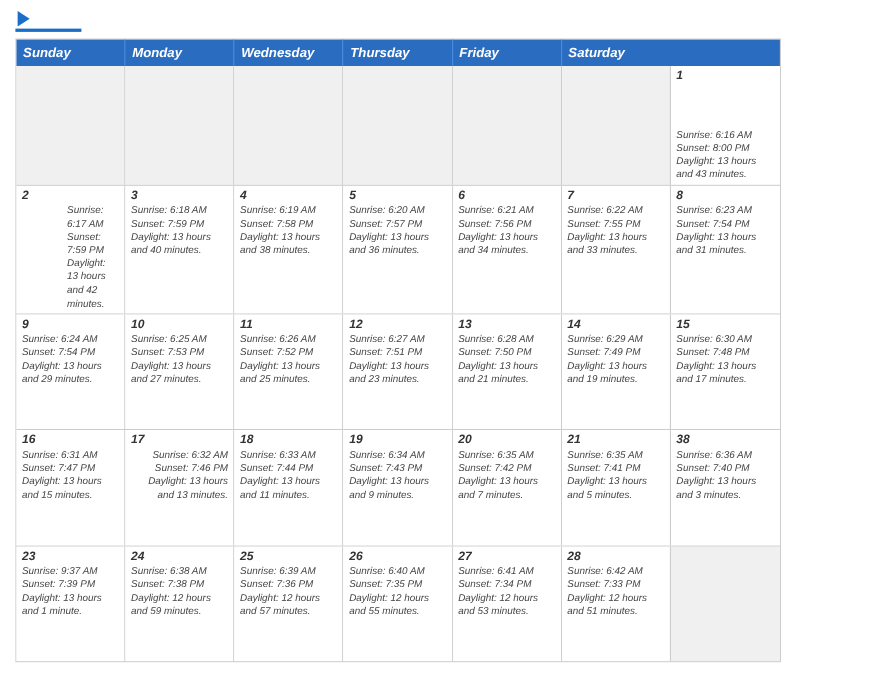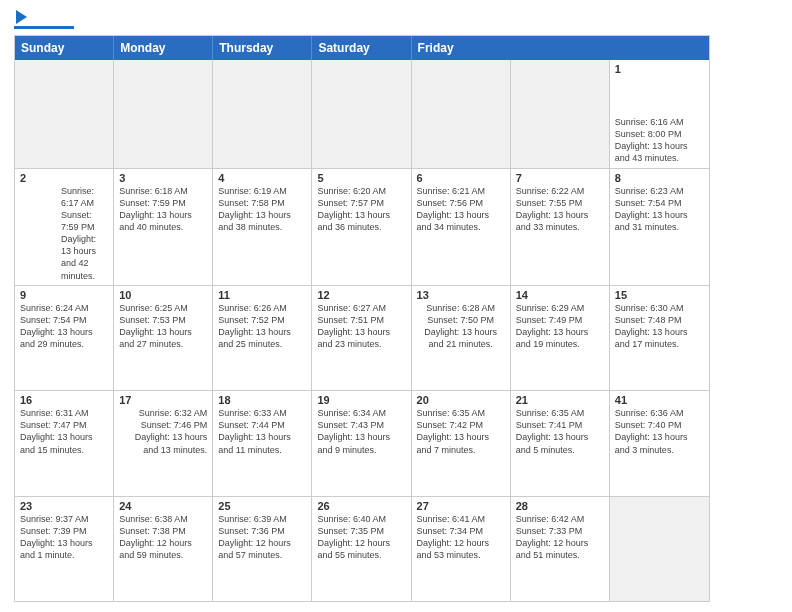--- a/index.html
+++ b/index.html
@@ -9,20 +9,21 @@
       width: 792px;
       height: 612px;
       overflow: hidden;
     }
     .page {
       width: 724px;
       height: 612px;
       padding: 10px 14px 10px 14px;
       display: flex;
       flex-direction: column;
+      font-style: italic;
     }
     .header {
       display: flex;
       align-items: flex-start;
       justify-content: space-between;
       margin-bottom: 6px;
     }
     .logo {
       display: flex;
       flex-direction: column;
@@ -130,23 +131,24 @@
     <div class="title-block">
       <div class="cal-title"></div>
       <div class="cal-subtitle"></div>
     </div>
   </div>
 
   <div class="calendar">
     <div class="cal-header-row">
     <div class="cal-header-cell">Sunday</div>
         <div class="cal-header-cell">Monday</div>
+        <div class="cal-header-cell">Wednesday</div>
         <div class="cal-header-cell">Thursday</div>
+        <div class="cal-header-cell">Friday</div>
         <div class="cal-header-cell">Saturday</div>
-        <div class="cal-header-cell">Friday</div>
       </div>
     <div class="cal-body">
     <div class="cal-row">
           <div class="cal-cell empty shaded"></div>
           <div class="cal-cell empty shaded"></div>
           <div class="cal-cell empty shaded"></div>
           <div class="cal-cell empty shaded"></div>
           <div class="cal-cell empty shaded"></div>
           <div class="cal-cell empty shaded"></div>
           <div class="cal-cell">
@@ -232,21 +234,21 @@
           </div>
           <div class="cal-cell">
             <span class="day-num">12</span>
             <div class="cell-text" style="white-space: pre-line;">Sunrise: 6:27 AM
 Sunset: 7:51 PM
 Daylight: 13 hours
 and 23 minutes.</div>
           </div>
           <div class="cal-cell">
             <span class="day-num">13</span>
-            <div class="cell-text" style="white-space: pre-line; text-align: center;">Sunrise: 6:28 AM
+            <div class="cell-text" style="white-space: pre-line;">Sunrise: 6:28 AM
 Sunset: 7:50 PM
 Daylight: 13 hours
 and 21 minutes.</div>
           </div>
           <div class="cal-cell">
             <span class="day-num">14</span>
             <div class="cell-text" style="white-space: pre-line;">Sunrise: 6:29 AM
 Sunset: 7:49 PM
 Daylight: 13 hours
 and 19 minutes.</div>
@@ -296,21 +298,21 @@
 and 7 minutes.</div>
           </div>
           <div class="cal-cell">
             <span class="day-num">21</span>
             <div class="cell-text" style="white-space: pre-line;">Sunrise: 6:35 AM
 Sunset: 7:41 PM
 Daylight: 13 hours
 and 5 minutes.</div>
           </div>
           <div class="cal-cell">
-            <span class="day-num">41</span>
+            <span class="day-num">38</span>
             <div class="cell-text" style="white-space: pre-line;">Sunrise: 6:36 AM
 Sunset: 7:40 PM
 Daylight: 13 hours
 and 3 minutes.</div>
           </div>
         </div>
         <div class="cal-row">
           <div class="cal-cell">
             <span class="day-num">23</span>
             <div class="cell-text" style="white-space: pre-line;">Sunrise: 9:37 AM

